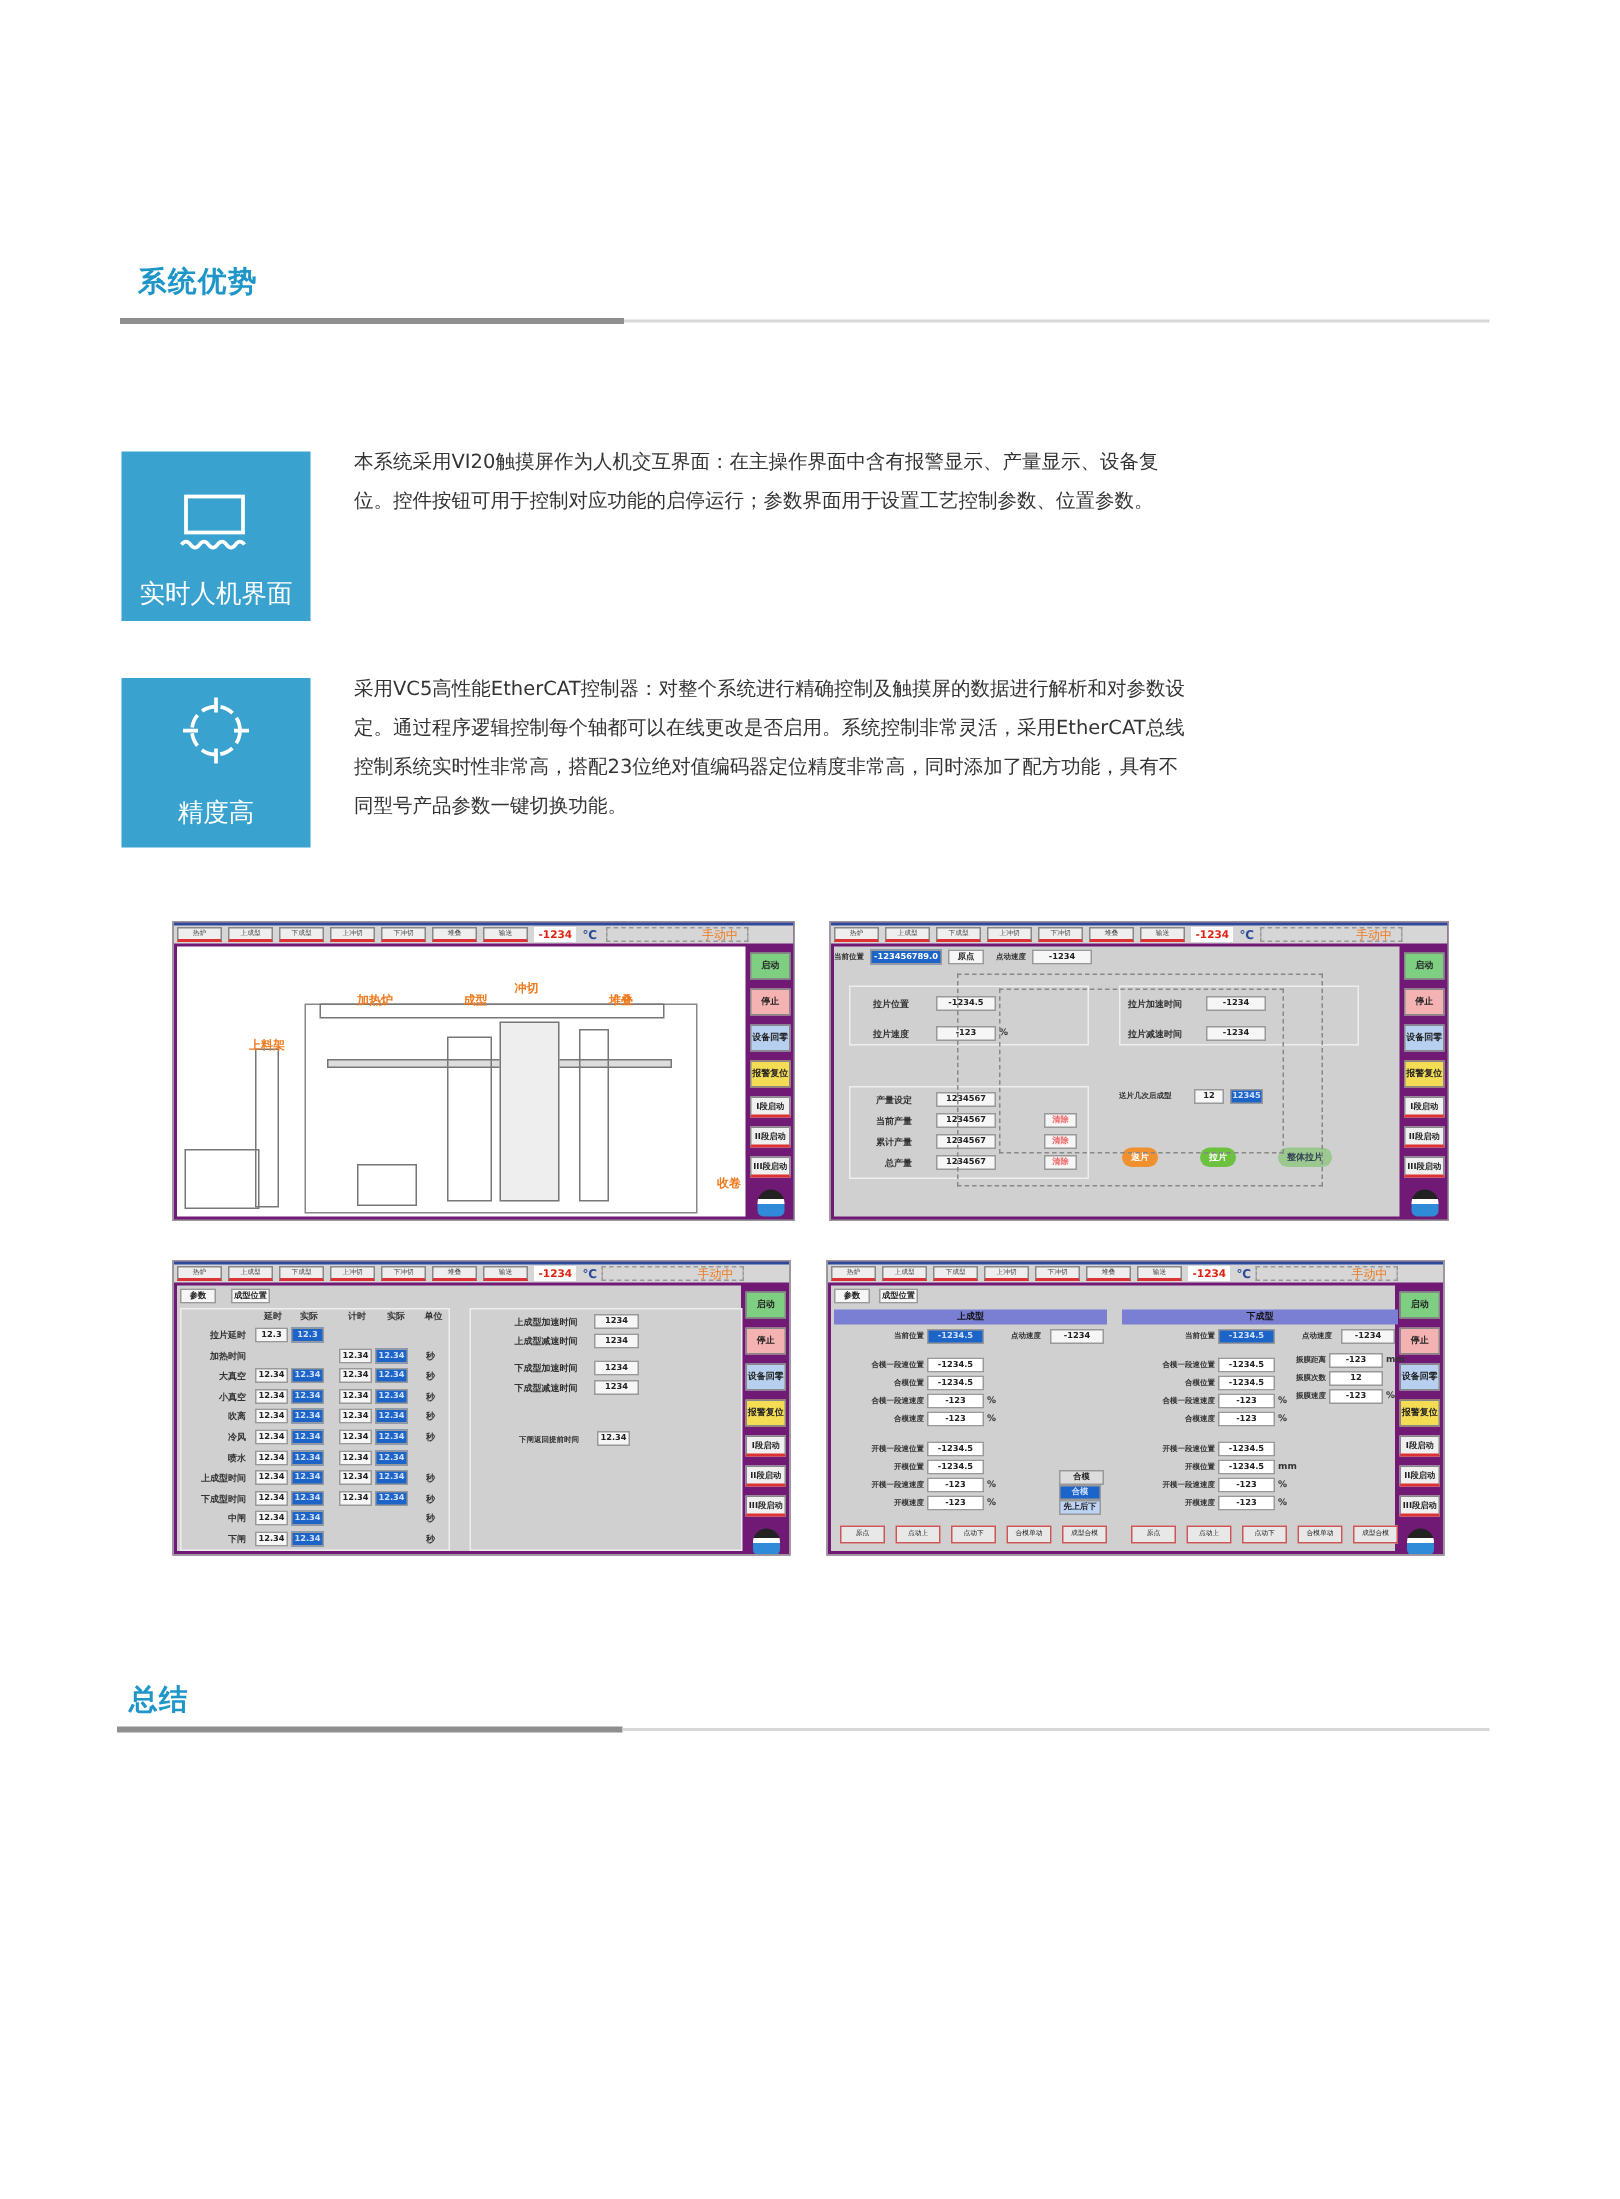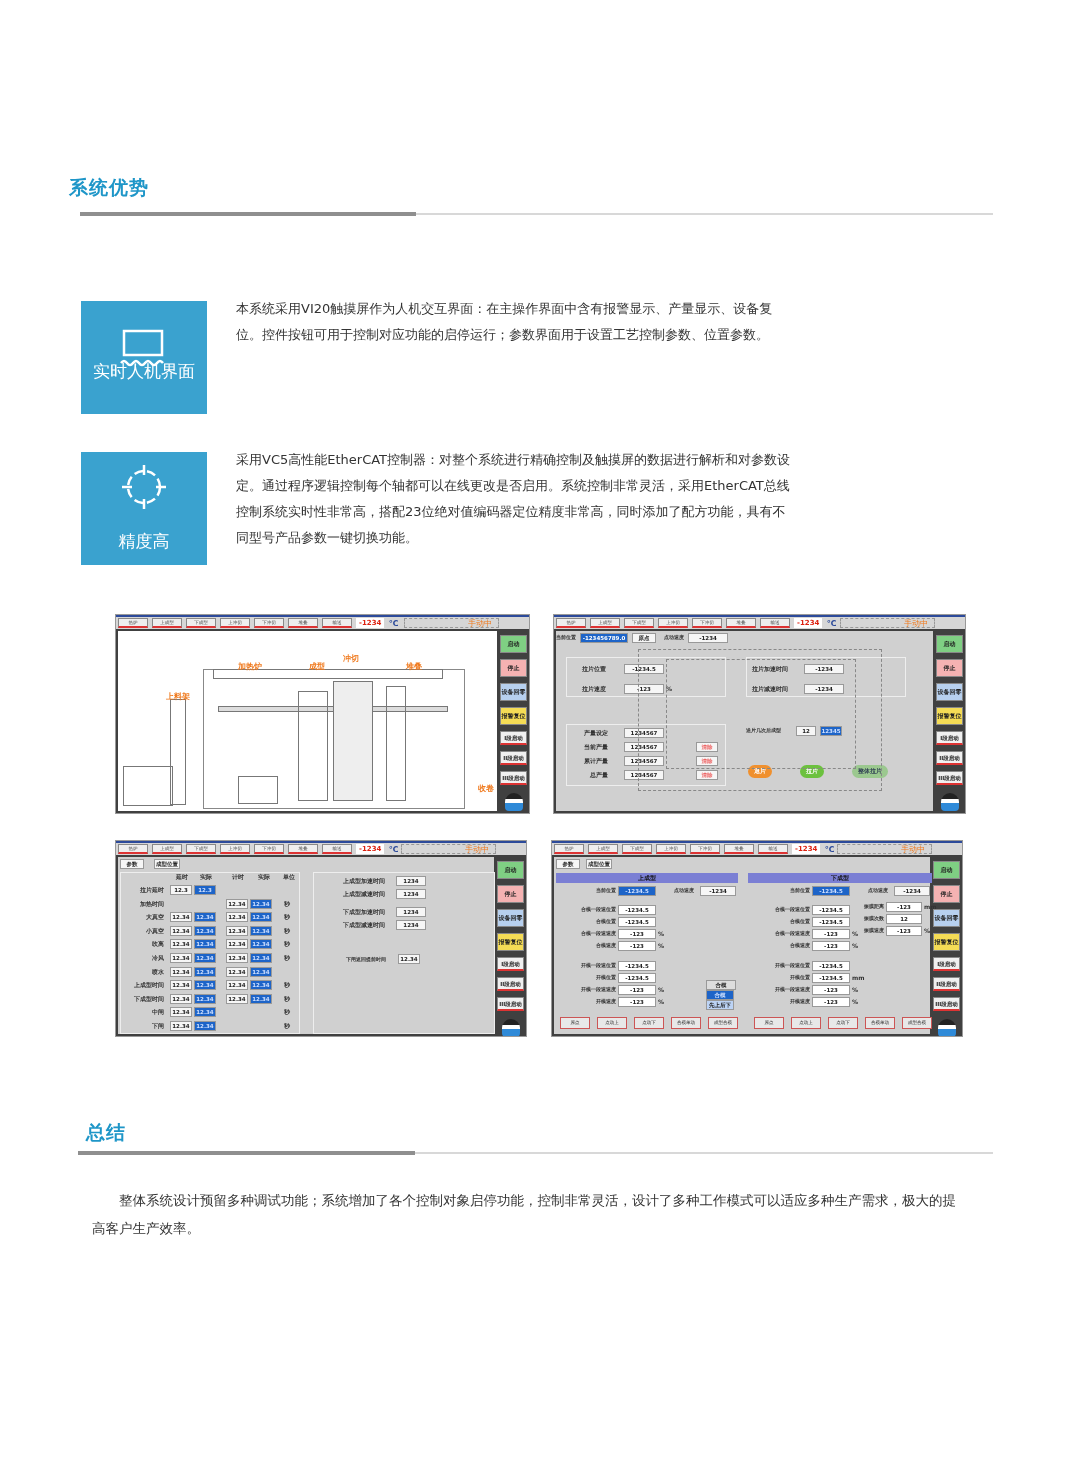--- a/index.html
+++ b/index.html
@@ -7,21 +7,21 @@
   .sec-title { position: absolute; font-size: 19px; color: #1e96c8; font-weight: bold; letter-spacing: 1px; }
   .sec-rule { position: absolute; height: 4px; }
   .sec-rule .dark { position: absolute; left: 0; top: 0; height: 4px; background: #8f8f8f; }
   .sec-rule .light { position: absolute; top: 1px; height: 2px; background: #d8d8d8; }
   .feature-tile { position: absolute; width: 126px; background: #3aa2cf; color: #fff; display: flex; flex-direction: column; align-items: center; }
   .feature-tile .tlabel { font-size: 17px; position: absolute; width: 100%; text-align: center; }
   .feature-text { position: absolute; left: 236px; width: 560px; font-size: 13px; line-height: 26px; color: #333; }
   .summary { position: absolute; left: 92px; width: 875px; font-size: 13.5px; line-height: 28px; color: #333; }
   .summary p { text-indent: 27px; }
   
-  .hmi { position: absolute; background: #404040; border: 1px solid #999; overflow: hidden; font-size: 6px; color: #222; }
+  .hmi { position: absolute; background: #701a75; border: 1px solid #999; overflow: hidden; font-size: 6px; color: #222; }
   .hmi .topbar { position: absolute; left: 0; top: 0; right: 0; height: 14px; background: #d6d6d6; border-top: 2px solid #2c4a9a; display: flex; align-items: center; padding-left: 2px; gap: 4px; }
   .hmi .tbtn { width: 30px; height: 10px; background: #eee; border: 1px solid #888; font-size: 4.5px; text-align: center; line-height: 8px; color: #444; border-bottom: 2px solid #d33; }
   .hmi .temp { font-size: 7px; color: #d21; background: #fff; padding: 0 3px; font-weight: bold; height: 10px; line-height: 10px; }
   .hmi .unitC { color: #2c4a9a; font-size: 8px; font-weight: bold; }
   .hmi .mode { position: absolute; right: 30px; top: 3px; width: 95px; height: 10px; border: 1px dashed #999; color: #f07a1e; font-size: 8px; text-align: right; padding-right: 6px; line-height: 10px; }
   .hmi .sidebtns { position: absolute; right: 2px; top: 20px; width: 27px; display: flex; flex-direction: column; gap: 6px; }
   .sbtn { height: 18px; border: 1px solid #888; font-size: 6px; font-weight: bold; text-align: center; line-height: 16px; color: #222; }
   .sbtn.start { background: #7fcf83; }
   .sbtn.stop { background: #f5b2b2; }
   .sbtn.home { background: #b7d0ef; }
@@ -36,32 +36,32 @@
   .grp { position: absolute; border: 1px solid #eee; }
   .dash { position: absolute; border: 1px dashed #888; }
   .mline { position: absolute; border: 1px solid #777; }
   .hdr { position: absolute; background: #7b7fd4; color: #111; font-size: 6px; text-align: center; font-weight: bold; height: 10px; line-height: 10px; }
   .bbtn { position: absolute; height: 12px; width: 30px; background: #e8e8e8; border: 1px solid #c55; font-size: 4.5px; text-align: center; line-height: 10px; }
   .arrow { position: absolute; font-size: 6px; color: #fff; font-weight: bold; padding: 2px 6px; border-radius: 8px; }
 </style>
 </head>
 <body>
 
-<div class="sec-title" style="left:69px;top:175px;">系统优势</div>
+<div class="sec-title" style="left:92px;top:175px;">系统优势</div>
 <div class="sec-rule" style="left:80px;top:212px;width:913px;">
   <div class="dark" style="width:336px;"></div>
   <div class="light" style="left:336px;right:0;"></div>
 </div>
 
 <div class="feature-tile" style="left:81px;top:301px;height:113px;">
   <svg width="50" height="40" viewBox="0 0 50 40" style="position:absolute;top:28px;left:38px;">
     <rect x="5" y="2" width="38" height="24" fill="none" stroke="#fff" stroke-width="2.5"></rect>
     <path d="M2 34 q3 -4 6 0 t6 0 t6 0 t6 0 t6 0 t6 0 t6 0" fill="none" stroke="#fff" stroke-width="2.5"></path>
   </svg>
-  <div class="tlabel" style="top:59px;font-family:Liberation Mono, monospace;">实时人机界面</div>
+  <div class="tlabel" style="top:83px;font-family:Liberation Mono, monospace;">实时人机界面</div>
 </div>
 <div class="feature-text" style="top:296px;">本系统采用VI20触摸屏作为人机交互界面：在主操作界面中含有报警显示、产量显示、设备复位。控件按钮可用于控制对应功能的启停运行；参数界面用于设置工艺控制参数、位置参数。</div>
 
 <div class="feature-tile" style="left:81px;top:452px;height:113px;">
   <svg width="50" height="50" viewBox="0 0 50 50" style="position:absolute;top:10px;left:38px;">
     <circle cx="25" cy="25" r="16" fill="none" stroke="#fff" stroke-width="2.5" stroke-dasharray="9 4"></circle>
     <line x1="25" y1="3" x2="25" y2="13" stroke="#fff" stroke-width="2.5"></line>
     <line x1="25" y1="37" x2="25" y2="47" stroke="#fff" stroke-width="2.5"></line>
     <line x1="3" y1="25" x2="13" y2="25" stroke="#fff" stroke-width="2.5"></line>
     <line x1="37" y1="25" x2="47" y2="25" stroke="#fff" stroke-width="2.5"></line>
@@ -388,14 +388,13 @@
     <div class="avatar"></div>
   </div>
 </div>
 
 <div class="sec-title" style="left:86px;top:1120px;">总结</div>
 <div class="sec-rule" style="left:78px;top:1151px;width:915px;">
   <div class="dark" style="width:337px;"></div>
   <div class="light" style="left:337px;right:0;"></div>
 </div>
 <div class="summary" style="top:1186px;">
-  <p>整体系统设计预留多种调试功能；系统增加了各个控制对象启停功能，控制非常灵活，设计了多种工作模式可以适应多种生产需求，极大的提高客户生产效率。</p>
 </div>
 
 </body></html>

